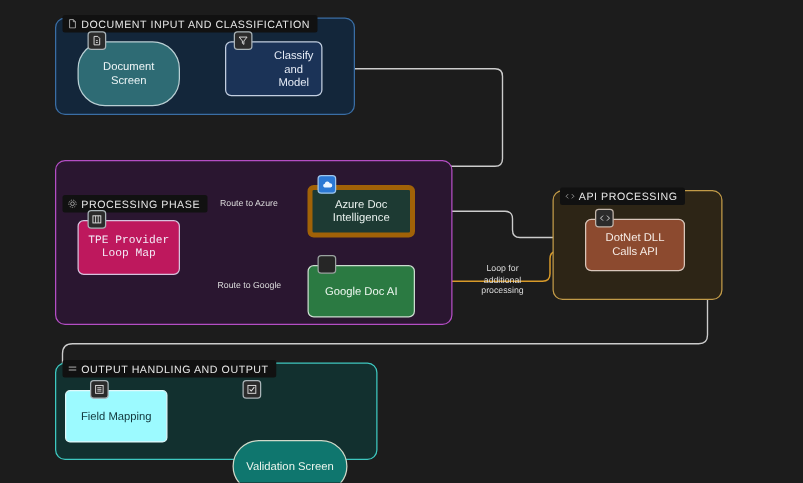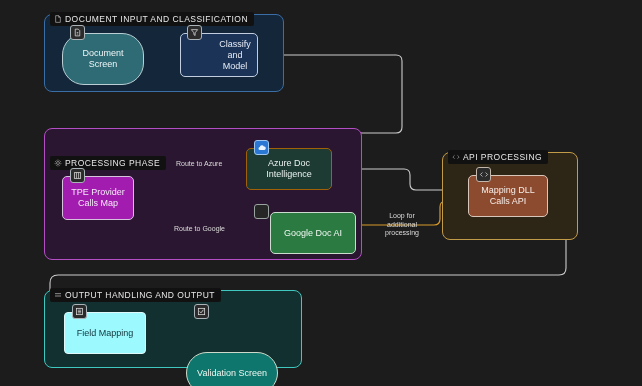--- a/index.html
+++ b/index.html
@@ -122,71 +122,71 @@
       <span>Classify and</span>
       <span>Model</span>
     </div>
   </div>
   <div class="badge" style="left:187px;top:25px;background:#2b2b2b;border:1px solid #aab4b8;">
     <svg viewBox="0 0 12 12" width="9" height="9">
       <path d="M1.8,2.2 L10.2,2.2 L6.8,6.4 L6.8,10 L5.2,8.8 L5.2,6.4 Z" fill="none" stroke="#e0e0e0" stroke-width="1"></path>
     </svg>
   </div>
 
-  <div class="node" style="left:62px;top:176px;width:72px;height:44px;background:#a21caf;
-              border:1px solid #d6c2dd;border-radius:5px;color:#f3eaf6;">
+  <div class="node" style="left:62px;top:176px;width:82px;height:44px;background:#be185d;
+              border:1px solid #d6c2dd;border-radius:5px;color:#f3eaf6;font-family:Liberation Mono, monospace;">
     <div>
       <span>TPE Provider</span>
-      <span>Calls Map</span>
+      <span>Loop Map</span>
     </div>
   </div>
   <div class="badge" style="left:70px;top:168px;background:#2b2b2b;border:1px solid #aab4b8;">
     <svg viewBox="0 0 12 12" width="9" height="9">
       <rect x="1.8" y="2.2" width="8.4" height="7.6" fill="none" stroke="#e0e0e0" stroke-width="1"></rect>
       <path d="M4.6,2.2 L4.6,9.8 M7.4,2.2 L7.4,9.8" fill="none" stroke="#e0e0e0" stroke-width=".9"></path>
     </svg>
   </div>
 
   <div class="node" style="left:246px;top:148px;width:86px;height:42px;background:#1d3a33;
-              border:1px solid #a16207;border-radius:5px;color:#e9f1ee;">
+              border:4px solid #a16207;border-radius:5px;color:#e9f1ee;">
     <div>
       <span>Azure Doc</span>
       <span>Intelligence</span>
     </div>
   </div>
   <div class="badge" style="left:254px;top:140px;background:#2b78d4;border:1px solid #9fc6ec;">
     <svg viewBox="0 0 12 12" width="10" height="10">
       <path d="M3.2,8.4 a1.9,1.9 0 0 1 .2,-3.7 a2.5,2.5 0 0 1 4.8,-.4 a1.8,1.8 0 0 1 .6,4.1 Z" fill="#eaf4ff" stroke="none"></path>
     </svg>
   </div>
 
   <div class="node" style="left:246px;top:212px;width:86px;height:42px;background:#2b7a42;
-              border:1px solid #cbdccf;border-radius:5px;color:#eff8f1;margin-left:24px;">
+              border:1px solid #cbdccf;border-radius:5px;color:#eff8f1;">
     <div>
       <span>Google Doc AI</span>
     </div>
   </div>
   <div class="badge" style="left:254px;top:204px;background:#262626;border:1px solid #9aa3a0;
               border-radius:3px;"></div>
 
   <div class="node" style="left:468px;top:175px;width:80px;height:42px;background:#8c4a2f;
               border:1px solid #d8c6ba;border-radius:5px;color:#f6ece6;">
     <div>
-      <span>Mapping DLL</span>
+      <span>DotNet DLL</span>
       <span>Calls API</span>
     </div>
   </div>
   <div class="badge" style="left:476px;top:167px;background:#2b2b2b;border:1px solid #c3b6ab;">
     <svg viewBox="0 0 14 12" width="10" height="9">
       <path d="M4.8,3.2 L2,6 L4.8,8.8" fill="none" stroke="#e6e6e6" stroke-width="1"></path>
       <path d="M9.2,3.2 L12,6 L9.2,8.8" fill="none" stroke="#e6e6e6" stroke-width="1"></path>
     </svg>
   </div>
 
-  <div class="node" style="left:64px;top:312px;width:82px;height:42px;background:#9cfaff;
+  <div class="node" style="left:52px;top:312px;width:82px;height:42px;background:#9cfaff;
               border:1px solid #dff9fb;border-radius:4px;color:#10343a;">
     <div>
       <span>Field Mapping</span>
     </div>
   </div>
   <div class="badge" style="left:72px;top:304px;background:#2b2b2b;border:1px solid #aab4b8;">
     <svg viewBox="0 0 12 12" width="9" height="9">
       <rect x="2" y="1.8" width="8" height="8.4" fill="none" stroke="#e0e0e0" stroke-width="1"></rect>
       <path d="M3.8,4.2 L8.2,4.2 M3.8,6 L8.2,6 M3.8,7.8 L8.2,7.8" fill="none" stroke="#e0e0e0" stroke-width=".9"></path>
     </svg>

